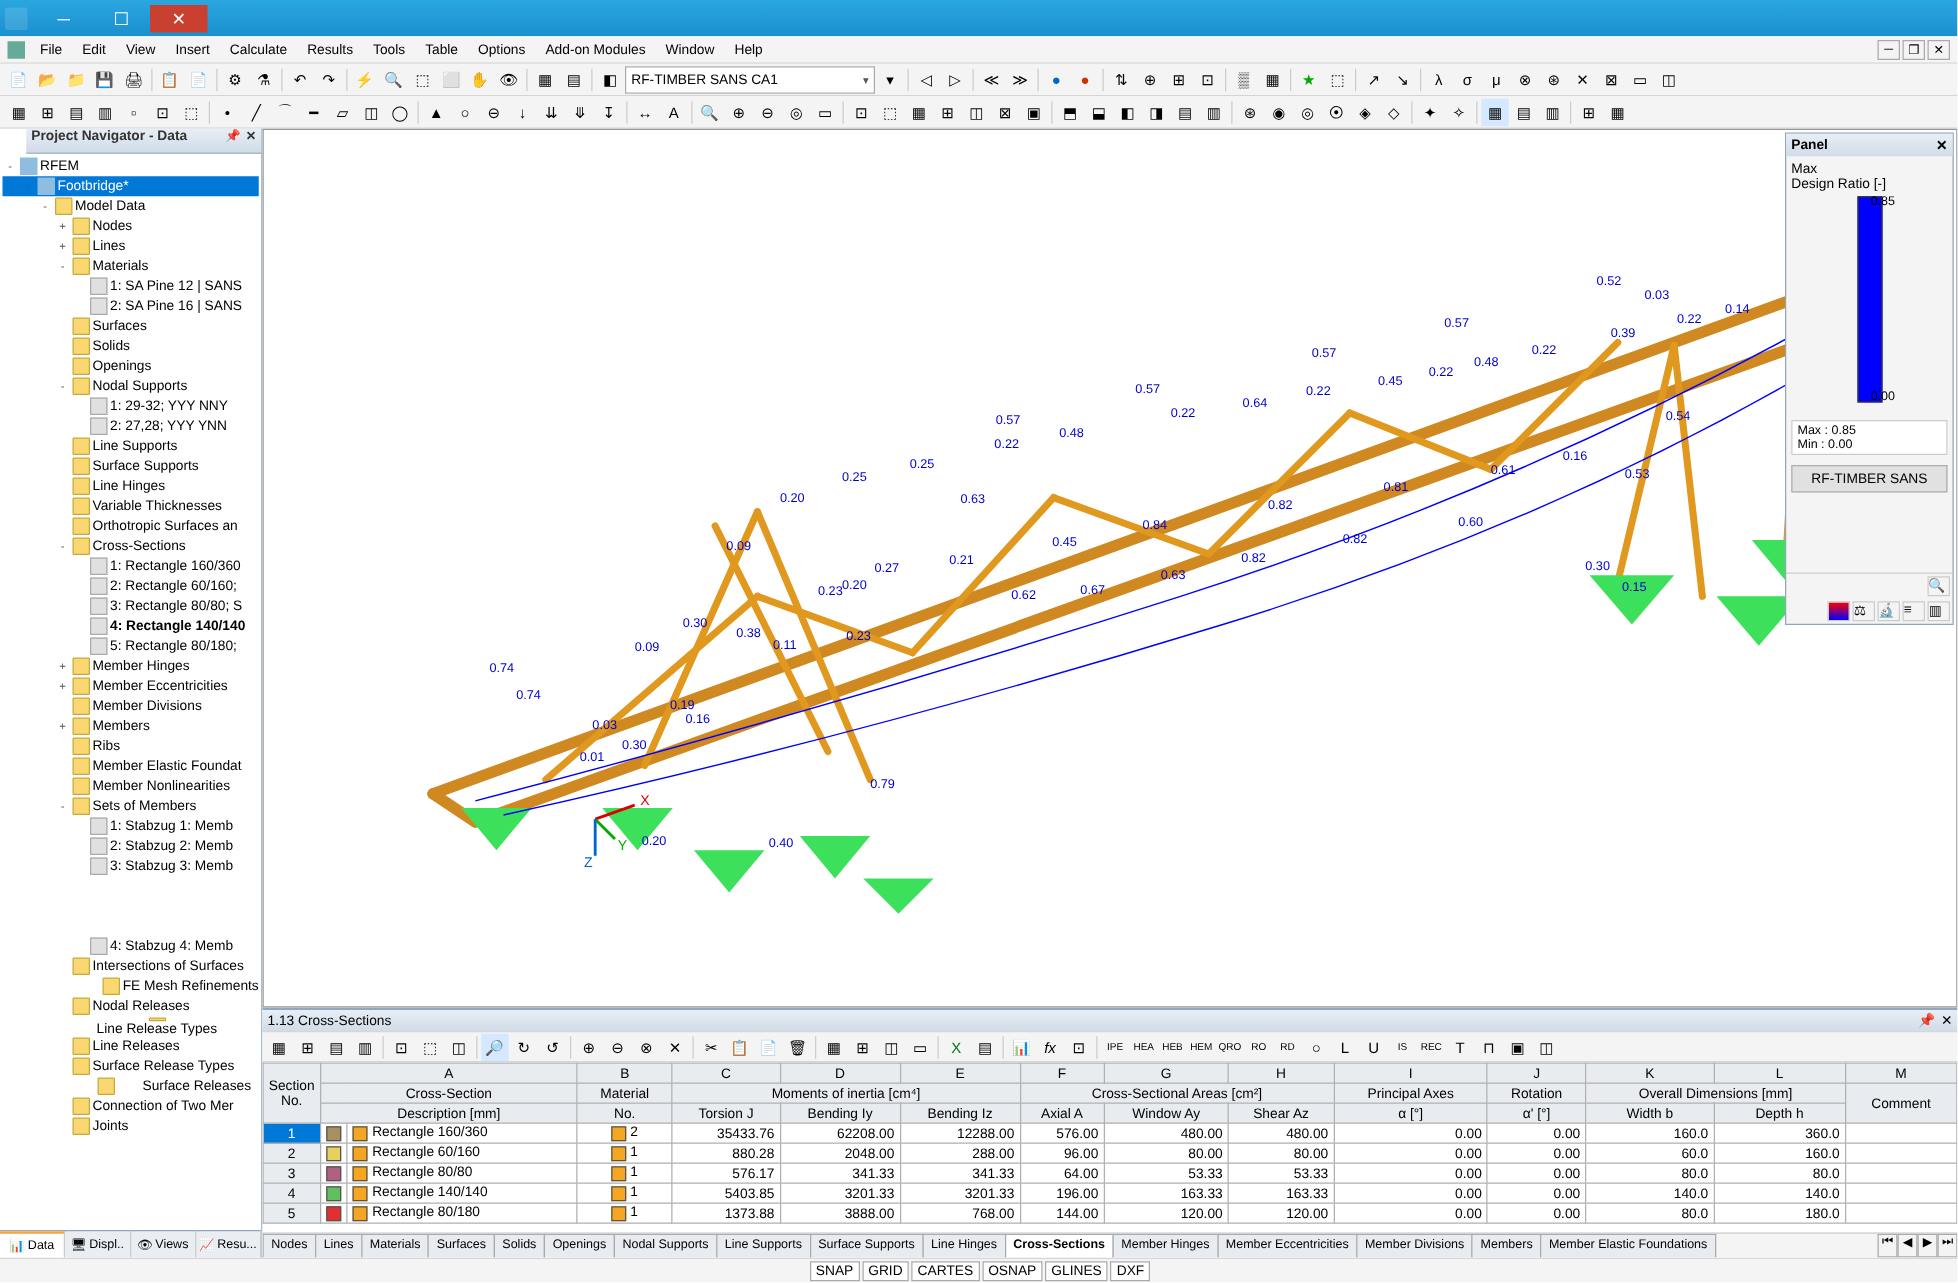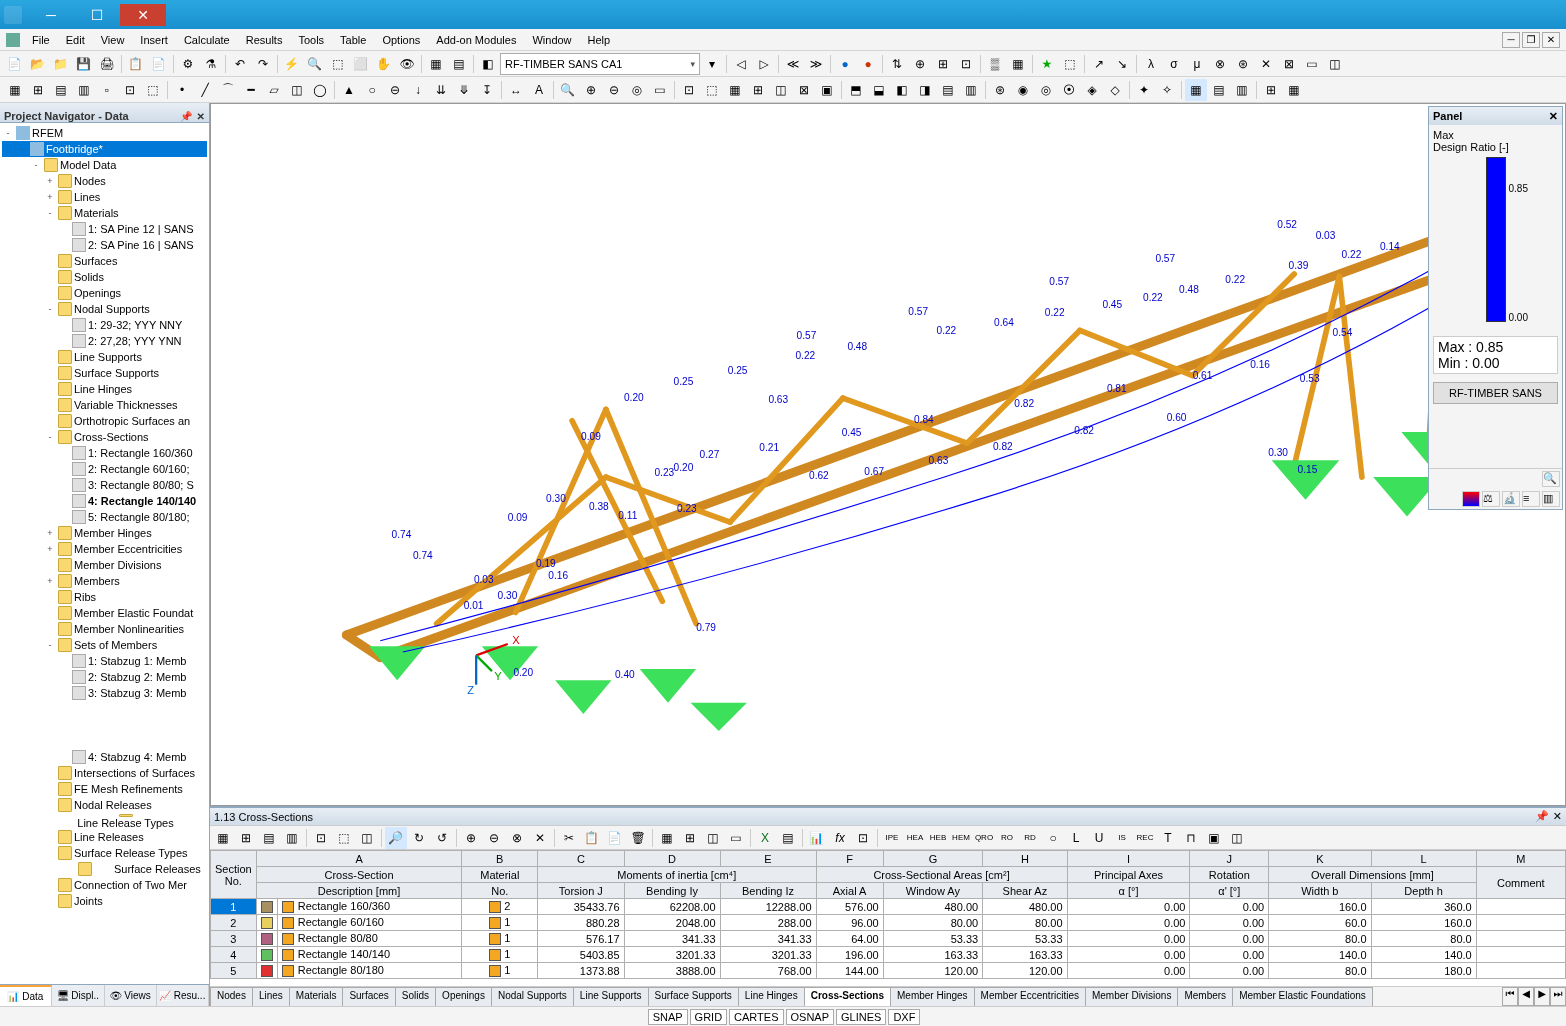--- a/index.html
+++ b/index.html
@@ -14,21 +14,21 @@
 .menubar .menuitem { padding: 2px 8px; cursor: pointer; }
 .mdi-btns { margin-left: auto; display: flex; gap: 2px; }
 .mdi-btns span { width: 18px; height: 16px; border: 1px solid #aaa; display: flex; align-items: center; justify-content: center; font-size: 10px; cursor: pointer; }
 .toolbar { height: 26px; background: #f4f4f4; border-bottom: 1px solid #d4d4d4; display: flex; align-items: center; padding: 0 4px; gap: 1px; overflow: hidden; }
 .tbtn { width: 22px; height: 22px; border: 1px solid transparent; display: flex; align-items: center; justify-content: center; font-size: 12px; cursor: pointer; background: #f4f4f4; }
 .tsep { width: 1px; height: 18px; background: #ccc; margin: 0 2px; }
 .tdrop { height: 22px; border: 1px solid #abadb3; background: #fff; font-size: 11px; padding: 0 18px 0 4px; position: relative; min-width: 200px; display: flex; align-items: center; cursor: pointer; }
 .tdrop::after { content: "▾"; position: absolute; right: 4px; font-size: 9px; color: #555; }
 .content { display: flex; height: calc(100% - 29px - 22px - 26px - 26px - 20px); }
 .navigator { width: 210px; background: #fff; border-right: 1px solid #8fa8be; display: flex; flex-direction: column; }
-.nav-title { height: 20px; background: linear-gradient(#e8eef5,#d0dce8); border-bottom: 1px solid #8fa8be; display: flex; align-items: flex-end; padding: 0 4px; font-size: 11px; font-weight: bold; color: #333; }
+.nav-title { height: 20px; background: linear-gradient(#e8eef5,#d0dce8); border-bottom: 1px solid #8fa8be; display: flex; align-items: flex-start; padding: 0 4px; font-size: 11px; font-weight: bold; color: #333; margin-left: 21px; }
 .nav-title .pin { margin-left: auto; font-size: 10px; cursor: pointer; }
 .nav-title .close { margin-left: 4px; font-size: 10px; cursor: pointer; }
 .tree { flex: 1; overflow: auto; padding: 2px; font-size: 11px; }
 .tree-node { display: flex; align-items: center; height: 16px; cursor: pointer; white-space: nowrap; }
 .tree-node.selected { background: #0078d7; color: #fff; }
 .exp { width: 12px; height: 12px; display: flex; align-items: center; justify-content: center; font-size: 9px; color: #555; }
 .ticon { width: 14px; height: 14px; margin: 0 2px; display: flex; align-items: center; justify-content: center; font-size: 10px; }
 .ticon.folder { background: #f9d871; border: 1px solid #c9a83b; border-radius: 1px; }
 .ticon.model { background: #8fbde0; }
 .ticon.leaf { background: #e0e0e0; border: 1px solid #aaa; }
@@ -36,22 +36,22 @@
 .nav-tab { flex: 1; display: flex; align-items: center; justify-content: center; gap: 2px; border-right: 1px solid #ccc; font-size: 10px; cursor: pointer; }
 .nav-tab.active { background: #fff; border-top: 2px solid #f9a43a; }
 .main { flex: 1; display: flex; flex-direction: column; position: relative; }
 .viewport { flex: 1; background: #fff; position: relative; overflow: hidden; border: 1px solid #999; }
 .viewport svg { width: 100%; height: 100%; }
 .panel { position: absolute; right: 2px; top: 2px; width: 135px; background: #f4f4f4; border: 1px solid #8fa8be; font-size: 11px; }
 .panel-title { height: 18px; background: linear-gradient(#e8eef5,#d0dce8); display: flex; align-items: center; padding: 0 4px; font-weight: bold; }
 .panel-title .close { margin-left: auto; cursor: pointer; }
 .panel-body { padding: 4px; }
 .legend-bar { width: 20px; height: 165px; background: #0000ff; margin: 4px auto; position: relative; border: 1px solid #333; }
-.legend-lbl { position: absolute; font-size: 10px; left: 22px; margin-top: 27px; }
-.panel-stats { border: 1px solid #ccc; background: #fff; padding: 2px 4px; margin: 4px 0; font-size: 14px; }
+.legend-lbl { position: absolute; font-size: 10px; left: 10px; }
+.panel-stats { border: 1px solid #ccc; background: #fff; padding: 2px 4px; margin: 4px 0; font-size: 10px; }
 .panel-btn { width: 100%; height: 22px; border: 1px solid #adadad; background: #e1e1e1; font-size: 11px; cursor: pointer; margin-top: 4px; }
 .panel-footer { border-top: 1px solid #ccc; padding: 2px; display: flex; gap: 2px; justify-content: flex-end; }
 .panel-footer span { width: 18px; height: 16px; border: 1px solid #ccc; cursor: pointer; }
 .bottom-pane { height: 200px; border-top: 2px solid #8fa8be; display: flex; flex-direction: column; background: #fff; }
 .bp-title { height: 18px; background: linear-gradient(#e8eef5,#d0dce8); display: flex; align-items: center; padding: 0 4px; font-size: 11px; border-bottom: 1px solid #ccc; }
 .bp-title .pin { margin-left: auto; }
 .bp-toolbar { height: 24px; background: #f4f4f4; border-bottom: 1px solid #ccc; display: flex; align-items: center; padding: 0 2px; gap: 1px; overflow: hidden; }
 .table-wrap { flex: 1; overflow: auto; }
 table.data { border-collapse: collapse; width: 100%; font-size: 11px; }
 table.data th, table.data td { border: 1px solid #b0b0b0; padding: 1px 4px; text-align: center; background: #fff; height: 16px; white-space: nowrap; }
@@ -416,21 +416,21 @@
         <div class="tree-node" style="padding-left: 56px; margin-top: 48px;">
           <span class="exp"></span>
           <span class="ticon leaf"></span>
           <span>4: Stabzug 4: Memb</span>
         </div>
         <div class="tree-node" style="padding-left: 42px;">
           <span class="exp"></span>
           <span class="ticon folder"></span>
           <span>Intersections of Surfaces</span>
         </div>
-        <div class="tree-node" style="padding-left: 42px;">
+        <div class="tree-node" style="padding-left: 42px; justify-content: flex-end;">
           <span class="exp"></span>
           <span class="ticon folder"></span>
           <span>FE Mesh Refinements</span>
         </div>
         <div class="tree-node" style="padding-left: 42px;">
           <span class="exp"></span>
           <span class="ticon folder"></span>
           <span>Nodal Releases</span>
         </div>
         <div class="tree-node" style="padding-left: 42px; flex-direction: column;">

